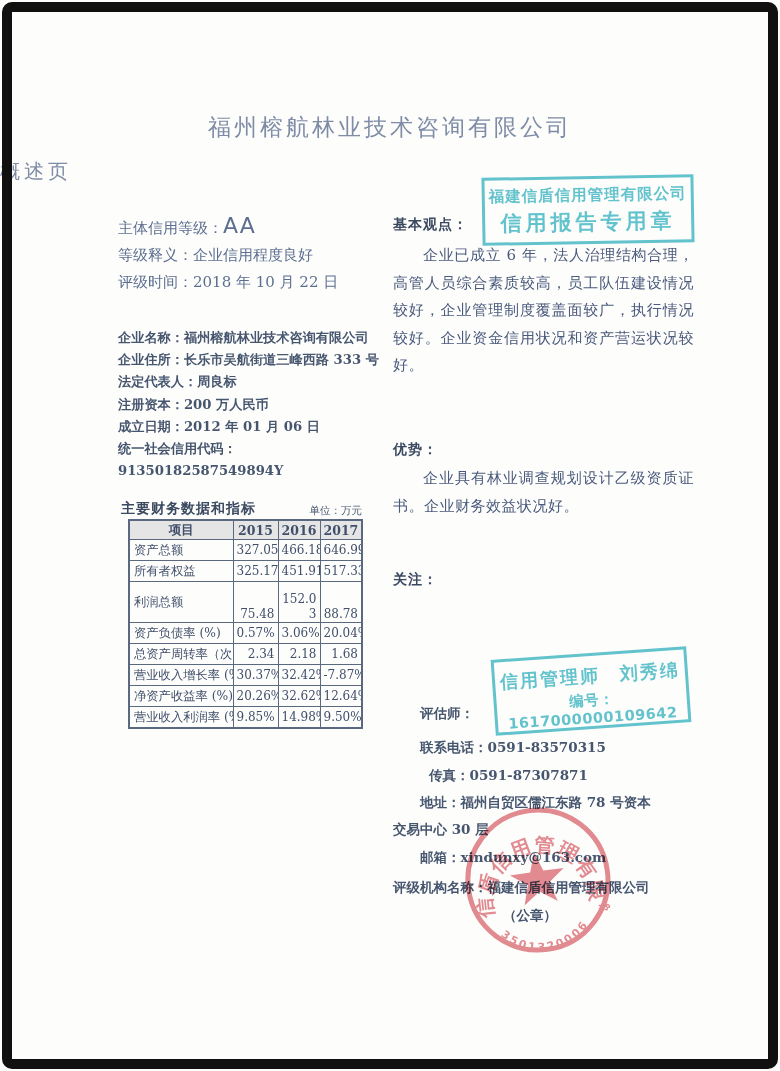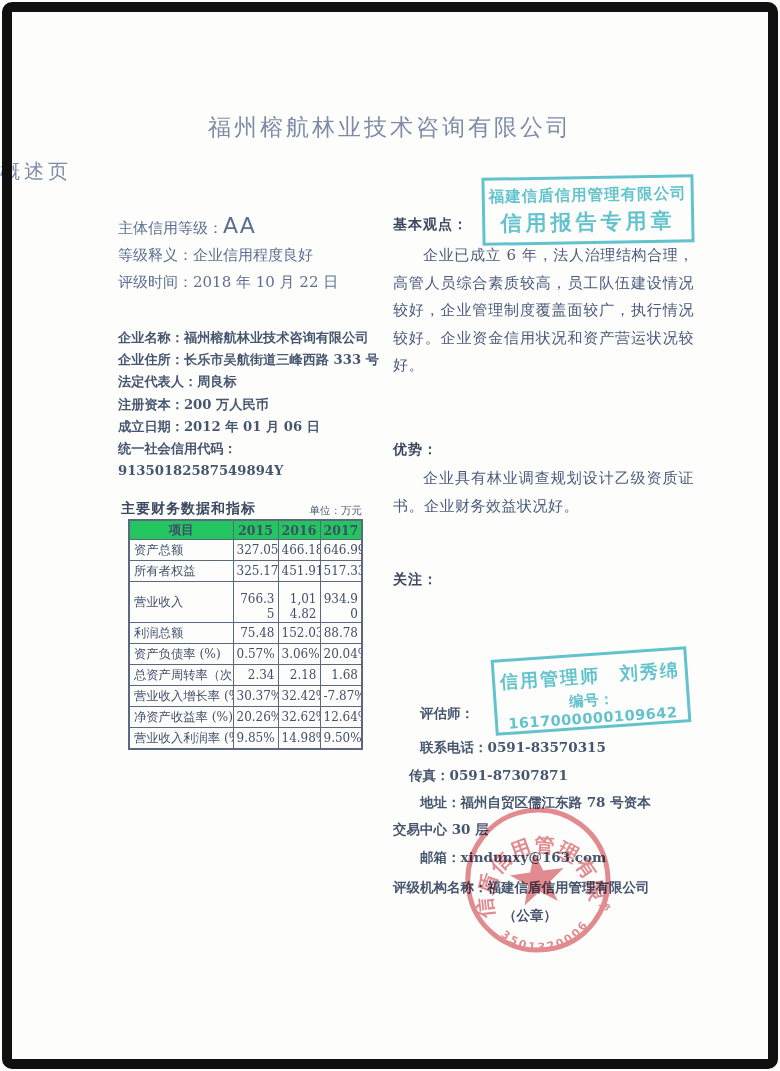--- a/index.html
+++ b/index.html
@@ -38,21 +38,21 @@
   .company .row{font-size:13.2px;line-height:22.2px;font-weight:600;color:var(--ink);}
   .tbl-caption{position:absolute;left:121px;top:500px;width:241px;}
   .tbl-caption .cap{font-size:14px;font-weight:700;color:var(--ink-dark);letter-spacing:1px;float:left;}
   .tbl-caption .unit{font-size:10.5px;color:var(--ink);float:right;margin-top:4px;}
   table.fin{
     position:absolute;left:128px;top:519px;border-collapse:collapse;
     font-size:12.3px;color:#414f6b;table-layout:fixed;width:234px;
   }
   table.fin th,table.fin td{border:1px solid var(--line);padding:0 3px;overflow:hidden;}
   table.fin{border:2px solid var(--line);}
-  table.fin th{background:#22c55e;font-weight:600;height:18px;text-align:center;font-size:12.5px;}
+  table.fin th{background:#e5e5e5;font-weight:600;height:18px;text-align:center;font-size:12.5px;}
   table.fin td{height:20px;}
   table.fin td.item{text-align:left;padding-left:4px;white-space:nowrap;}
   table.fin td.num{text-align:right;font-size:12px;}
   table.fin col.c0{width:104px}table.fin col.c1{width:45px}
   table.fin col.c2{width:42px}table.fin col.c3{width:42px}
   table.fin tbody tr:nth-child(3) td{height:40px;}
   table.fin tbody tr:nth-child(3) td.num{word-break:break-all;vertical-align:bottom;line-height:15px;}
   table.fin tbody tr:nth-child(3) td.item{vertical-align:middle;}
   
   .sec-title{position:absolute;left:393px;font-size:14px;font-weight:700;color:var(--ink-dark);letter-spacing:1px;}
@@ -129,26 +129,20 @@
           <td class="num">466.18</td>
           <td class="num">646.99</td>
         </tr>
         <tr>
           <td class="item">所有者权益</td>
           <td class="num">325.17</td>
           <td class="num">451.91</td>
           <td class="num">517.33</td>
         </tr>
         <tr>
-          <td class="item">营业收入</td>
-          <td class="num">766.35</td>
-          <td class="num">1,014.82</td>
-          <td class="num">934.90</td>
-        </tr>
-        <tr>
           <td class="item">利润总额</td>
           <td class="num">75.48</td>
           <td class="num">152.03</td>
           <td class="num">88.78</td>
         </tr>
         <tr>
           <td class="item">资产负债率 (%)</td>
           <td class="num">0.57%</td>
           <td class="num">3.06%</td>
           <td class="num">20.04%</td>
@@ -184,21 +178,21 @@
   <div class="sec-para" style="top:242px">企业已成立 6 年，法人治理结构合理，高管人员综合素质较高，员工队伍建设情况较好，企业管理制度覆盖面较广，执行情况较好。企业资金信用状况和资产营运状况较好。</div>
 
   <div class="sec-title" style="top:441px">优势：</div>
   <div class="sec-para" style="top:465px">企业具有林业调查规划设计乙级资质证书。企业财务效益状况好。</div>
 
   <div class="sec-title" style="top:571px">关注：</div>
 
   <div class="contact">
     <div class="cline" style="left:27px;top:705px">评估师：</div>
     <div class="cline" style="left:27px;top:739px">联系电话：0591-83570315</div>
-    <div class="cline" style="left:16px;top:767px">传真：0591-87307871</div>
+    <div class="cline" style="left:36px;top:767px">传真：0591-87307871</div>
     <div class="cline" style="left:27px;top:794px">地址：福州自贸区儒江东路 78 号资本</div>
     <div class="cline" style="left:0;top:821px">交易中心 30 层</div>
     <div class="cline" style="left:27px;top:849px">邮箱：xindunxy@163.com</div>
     <div class="cline" style="left:0;top:879px">评级机构名称：福建信盾信用管理有限公司</div>
     <div class="cline" style="left:110px;top:907px">（公章）</div>
   </div>
 
   <div class="stamp-rect stamp-report">
     <div class="l1">福建信盾信用管理有限公司</div>
     <div class="l2">信用报告专用章</div>

